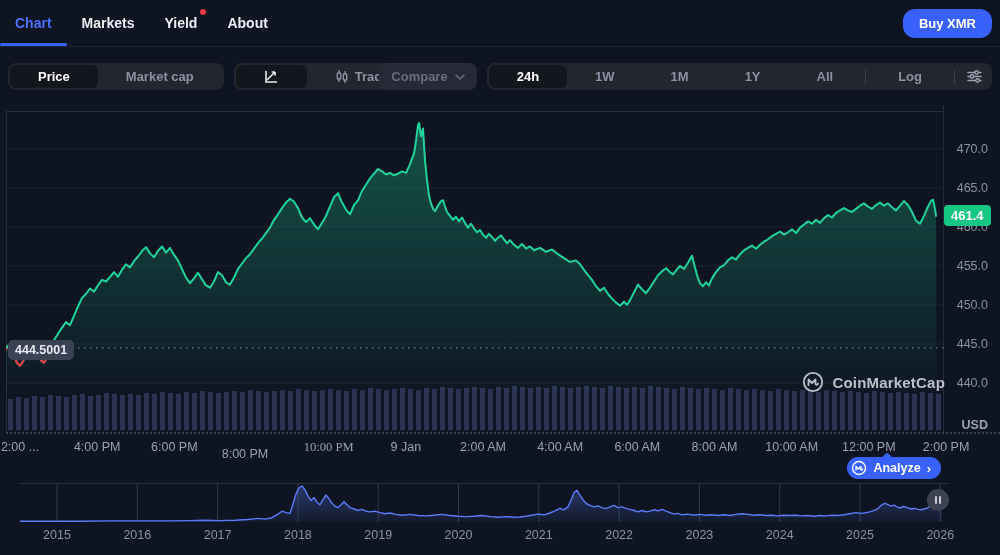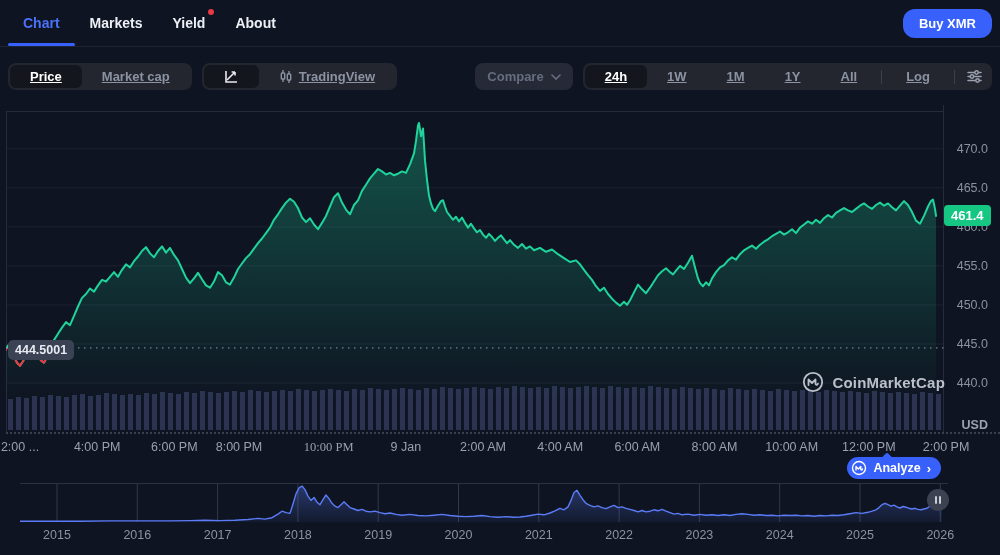--- a/index.html
+++ b/index.html
@@ -1,36 +1,36 @@
 <!DOCTYPE html>
 <html><head>
 <meta charset="utf-8">
 <style>
   html,body{margin:0;padding:0;background:#0e1421;}
   .screen{position:relative;width:1000px;height:555px;background:#0e1421;overflow:hidden;
           font-family:"Liberation Sans",sans-serif;color:#eceff4;}
   
   .nav{position:absolute;top:0;left:0;right:0;height:46px;border-bottom:1px solid #1d2534;
-       display:flex;align-items:stretch;padding-left:8px;}
+       display:flex;align-items:stretch;}
   .nav-item{position:relative;display:flex;align-items:center;padding:0 15px;font-size:14px;
             font-weight:700;color:#eceff4;cursor:pointer;}
   .nav-item.active{color:#4a72fa;}
   .nav-item.active::after{content:"";position:absolute;left:0;right:0;bottom:0;height:3px;
             background:#3861fb;border-radius:2px;}
   .nav-dot{position:absolute;top:9px;right:6px;width:6px;height:6px;border-radius:50%;background:#ea3943;}
   .buy-btn{position:absolute;top:9px;right:8px;height:29px;padding:0 16px;background:#3861fb;
            color:#fff;font-size:13px;font-weight:700;border:none;border-radius:12px;
            display:flex;align-items:center;cursor:pointer;font-family:inherit;}
   
   .toolbar{position:absolute;top:63px;left:8px;right:8px;height:30px;}
   .tb-left{position:absolute;left:0;top:0;display:flex;gap:10px;}
   .tb-right{position:absolute;right:0;top:0;display:flex;gap:10px;}
   .seg{display:flex;align-items:center;background:#23262f;border-radius:8px;padding:2px;}
-  .seg-btn{display:flex;align-items:center;gap:6px;padding:4px 20px;border-radius:6px;font-size:13px;
-           font-weight:700;color:#8b92a2;cursor:pointer;white-space:nowrap;text-decoration:underline;}
+  .seg-btn{display:flex;align-items:center;gap:6px;padding:4px 28px;border-radius:6px;font-size:13px;
+           font-weight:700;color:#8b92a2;cursor:pointer;white-space:nowrap;}
   .seg-btn.sel{background:#14161d;color:#fff;}
   .seg-div{width:1px;height:14px;background:#3a4050;margin:0 4px;}
   .compare-btn{display:flex;align-items:center;gap:7px;background:#262a36;border-radius:8px;
            padding:0 12px;font-size:13px;font-weight:700;color:#666d80;cursor:pointer;}
   .icon-btn{display:flex;align-items:center;justify-content:center;padding:4px 8px;cursor:pointer;}
   
   .chart-wrap{position:absolute;left:0;top:0;}
   .prev-label{position:absolute;left:8px;top:340px;background:#3b4254;color:#e9ebf2;font-size:12.5px;
            font-weight:700;padding:3px 7px;border-radius:5px;z-index:4;}
   .price-badge{position:absolute;left:944px;top:205px;background:#16c784;color:#fff;font-size:13px;
@@ -295,21 +295,21 @@
       <span class="y-label" style="top: 376.019px;">440.0</span>
     </div>
   <div class="usd-label">USD</div>
   <div class="price-badge">461.4</div>
   <div class="prev-label">444.5001</div>
   <div class="dotted-sep"></div>
   <div id="xaxis">
       <span class="x-label" style="left: 20px;">2:00 ...</span>
       <span class="x-label" style="left: 97.17px;">4:00 PM</span>
       <span class="x-label" style="left: 174.34px;">6:00 PM</span>
-      <span class="x-label" style="left: 239px;">8:00 PM</span>
+      <span class="x-label" style="left: 245px; margin-top: 7px;">8:00 PM</span>
       <span class="x-label" style="left: 328.68px; font-family: Liberation Serif, serif;">10:00 PM</span>
       <span class="x-label" style="left: 405.85px;">9 Jan</span>
       <span class="x-label" style="left: 483.02px;">2:00 AM</span>
       <span class="x-label" style="left: 560.19px;">4:00 AM</span>
       <span class="x-label" style="left: 637.36px;">6:00 AM</span>
       <span class="x-label" style="left: 714.53px;">8:00 AM</span>
       <span class="x-label" style="left: 791.7px;">10:00 AM</span>
       <span class="x-label" style="left: 868.87px;">12:00 PM</span>
       <span class="x-label" style="left: 946.04px;">2:00 PM</span>
     </div>

